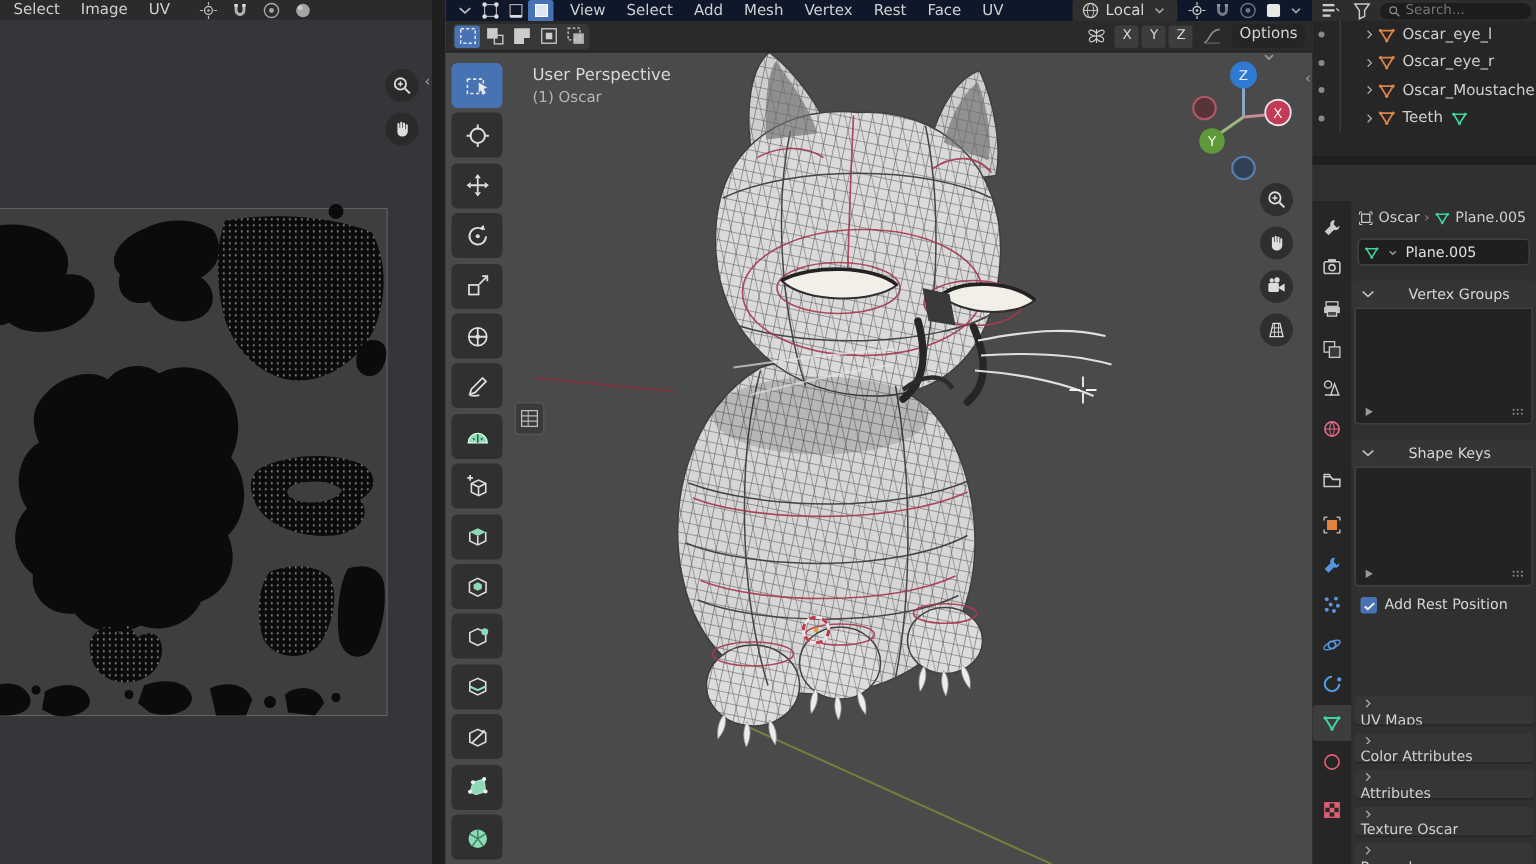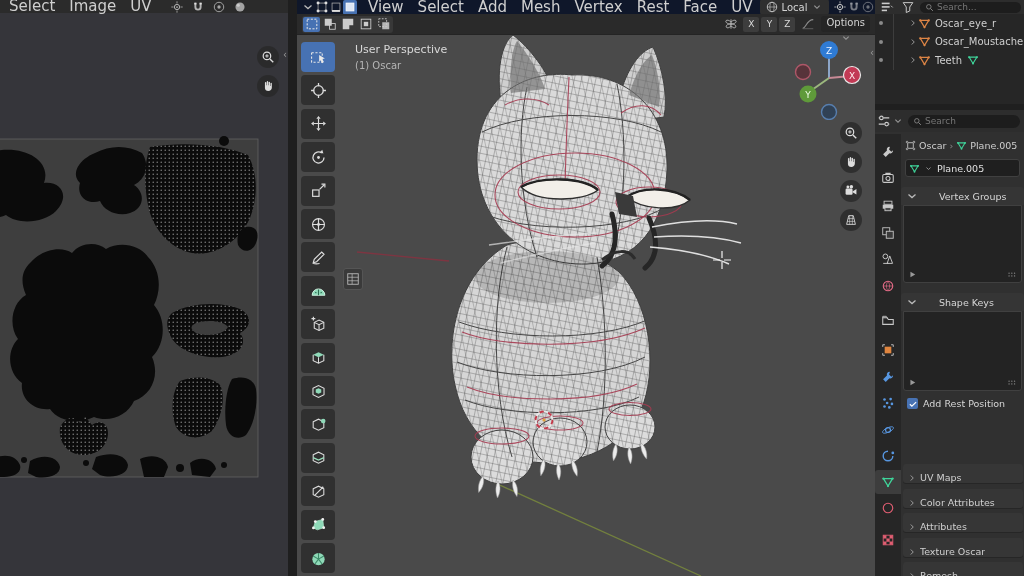--- a/index.html
+++ b/index.html
@@ -3,21 +3,21 @@
 <meta charset="utf-8">
 <style>
   html,body{margin:0;padding:0;background:#111;}
   body{font-family:"DejaVu Sans",sans-serif;-webkit-font-smoothing:antialiased;}
   #app{position:relative;width:1024px;height:576px;overflow:hidden;background:#4a4a4a;color:#c9c9c9;font-size:10px;}
   .abs{position:absolute;}
   svg{display:block;}
   
   #uv-editor{left:0;top:0;width:288px;height:576px;background:#35353a;overflow:hidden;}
   #uv-header{left:0;top:0;width:288px;height:13px;background:#2b2b2b;display:flex;align-items:center;gap:2px;padding-left:2px;box-sizing:border-box;}
-  .menu-item{padding:0 7px;color:#cfcfcf;font-size:15px;line-height:13px;cursor:default;text-align:right;}
+  .menu-item{padding:0 7px;color:#cfcfcf;font-size:10px;line-height:13px;cursor:default;text-align:right;}
   #uv-header-icons{display:flex;align-items:center;gap:4px;margin-left:8px;opacity:.85;}
   #uv-canvas{left:0;top:13px;width:288px;height:563px;background:#35353a;}
   .nav-btn{width:22px;height:22px;border-radius:50%;background:rgba(40,40,40,.78);display:flex;align-items:center;justify-content:center;cursor:pointer;}
   .nav-col{display:flex;flex-direction:column;gap:7px;}
   .collapse-arrow{color:#9a9a9a;font-size:10px;line-height:10px;cursor:pointer;}
   
   #divider-1{left:288px;top:0;width:9px;height:576px;background:#1f1f1f;cursor:ew-resize;}
   
   #viewport{left:297px;top:0;width:578px;height:576px;background:#4a4a4a;overflow:hidden;}
   #vp-row1{left:0;top:0;width:578px;height:14px;background:#0f172a;display:flex;align-items:center;box-sizing:border-box;padding:0 4px;}
@@ -65,21 +65,21 @@
   .crumb{display:flex;align-items:center;gap:3px;padding:6px 4px 0 4px;white-space:nowrap;overflow:hidden;color:#cfcfcf;font-size:9.5px;}
   .name-field{display:flex;align-items:center;gap:3px;background:#1f1f1f;border:1px solid #404040;border-radius:3px;margin:8px 4px 0 4px;height:16px;padding:0 3px;white-space:nowrap;overflow:hidden;}
   .name-field span{color:#e0e0e0;font-size:9.5px;}
   .panel-hdr{display:flex;align-items:center;gap:20px;margin:10px 0 0 0;padding:2px 4px;background:#353535;border-radius:3px 3px 0 0;cursor:pointer;}
   .panel-hdr span{color:#d6d6d6;font-size:9.5px;}
   .list-box{background:#232323;border:1px solid #404040;border-radius:0 0 3px 3px;margin:0 2px 0 2px;position:relative;}
   .list-foot{position:absolute;left:3px;bottom:2px;right:3px;display:flex;justify-content:space-between;align-items:center;}
   .chk-row{display:flex;align-items:center;gap:5px;padding:7px 4px 0 6px;cursor:pointer;}
   .chk{width:11px;height:11px;border-radius:2px;background:#4772b3;display:flex;align-items:center;justify-content:center;flex:0 0 auto;}
   .chk-label{color:#d6d6d6;font-size:9.5px;white-space:nowrap;overflow:hidden;}
-  .collapsed-row{position:absolute;left:2px;right:1px;height:19px;background:#363636;border-radius:3px;display:flex;align-items:flex-end;gap:3px;padding-left:4px;cursor:pointer;box-shadow:0 1px 0 #262626;}
+  .collapsed-row{position:absolute;left:2px;right:1px;height:19px;background:#363636;border-radius:3px;display:flex;align-items:flex-start;gap:3px;padding-left:4px;cursor:pointer;box-shadow:0 1px 0 #262626;flex-direction:column;}
   .collapsed-row span{color:#d0d0d0;font-size:9.5px;white-space:nowrap;overflow:hidden;}
 </style>
 </head>
 <body>
 
 <div id="app">
 
   <div id="uv-editor" class="abs">
     <div id="uv-canvas" class="abs">
       <svg width="288" height="563" viewBox="0 0 288 563">
@@ -656,20 +656,38 @@
               </svg>
             </span>
             <span style="display:flex;">
               <svg width="13" height="13" viewBox="0 0 16 16">
                 <path d="M2.8 4.2h10.4L8 12.6z" fill="none" stroke="#de8545" stroke-width="1.5"></path>
                 <circle cx="2.8" cy="4.2" r="1.3" fill="#de8545"></circle>
                 <circle cx="13.2" cy="4.2" r="1.3" fill="#de8545"></circle>
                 <circle cx="8" cy="12.6" r="1.3" fill="#de8545"></circle>
               </svg>
             </span>
+            <span class="ol-label">Oscar_eye_l</span>
+          </div>
+          <div class="ol-row">
+            <span class="ol-dot"></span>
+            <span class="ol-indent"></span>
+            <span class="ol-chev">
+              <svg width="10" height="10" viewBox="0 0 16 16">
+                <path d="M6 4l4 4-4 4" fill="none" stroke="#aaa" stroke-width="1.4"></path>
+              </svg>
+            </span>
+            <span style="display:flex;">
+              <svg width="13" height="13" viewBox="0 0 16 16">
+                <path d="M2.8 4.2h10.4L8 12.6z" fill="none" stroke="#de8545" stroke-width="1.5"></path>
+                <circle cx="2.8" cy="4.2" r="1.3" fill="#de8545"></circle>
+                <circle cx="13.2" cy="4.2" r="1.3" fill="#de8545"></circle>
+                <circle cx="8" cy="12.6" r="1.3" fill="#de8545"></circle>
+              </svg>
+            </span>
             <span class="ol-label">Oscar_eye_r</span>
           </div>
           <div class="ol-row">
             <span class="ol-dot"></span>
             <span class="ol-indent"></span>
             <span class="ol-chev">
               <svg width="10" height="10" viewBox="0 0 16 16">
                 <path d="M6 4l4 4-4 4" fill="none" stroke="#aaa" stroke-width="1.4"></path>
               </svg>
             </span>
@@ -708,46 +726,20 @@
                 <circle cx="8" cy="12.6" r="1.3" fill="#3fd49a"></circle>
               </svg>
             </span>
           </div>
         </div>
     </div>
 
     <div id="prop-split" class="abs"></div>
 
     <div id="properties" class="abs">
-      <div id="prop-header">
-        <span class="hdr-btn" style="width:24px;">
-          <span>
-              <svg width="14" height="14" viewBox="0 0 16 16">
-                <circle cx="5" cy="4.5" r="2" fill="none" stroke="#ccc" stroke-width="1.3"></circle>
-                <path d="M7.2 4.5H14M2 4.5h1" stroke="#ccc" stroke-width="1.3"></path>
-                <circle cx="11" cy="11.5" r="2" fill="none" stroke="#ccc" stroke-width="1.3"></circle>
-                <path d="M2 11.5h6.8M13.2 11.5H14" stroke="#ccc" stroke-width="1.3"></path>
-              </svg>
-            </span>
-          <span>
-              <svg width="14" height="14" viewBox="0 0 16 16">
-                <path d="M5 6.5l3 3 3-3" fill="none" stroke="#999" stroke-width="1.3"></path>
-              </svg>
-            </span>
-        </span>
-        <div class="search-box" style="height:13px;">
-          <span>
-              <svg width="9" height="9" viewBox="0 0 16 16">
-                <circle cx="6.8" cy="6.8" r="4" fill="none" stroke="#8f8f8f" stroke-width="1.4"></circle>
-                <path d="M10 10l4 4" stroke="#8f8f8f" stroke-width="1.6"></path>
-              </svg>
-            </span>
-          <input placeholder="Search" style="">
-        </div>
-      </div>
 
       <div id="prop-tabs">
           <div class="prop-tab" style="top: 6px;">
             <svg width="14" height="14" viewBox="0 0 16 16">
               <path d="M10.2 2.2a3 3 0 0 0-3.4 4L2.4 10.6l3 3 4.2-4.2a3 3 0 0 0 4-3.4L11.8 7.8 9.2 5.2z" fill="#c9c9c9"></path>
             </svg>
           </div>
           <div class="prop-tab" style="top: 32px;">
             <svg width="14" height="14" viewBox="0 0 16 16">
               <rect x="2" y="4" width="12" height="9" rx="1.4" fill="none" stroke="#c9c9c9" stroke-width="1.2"></rect>

